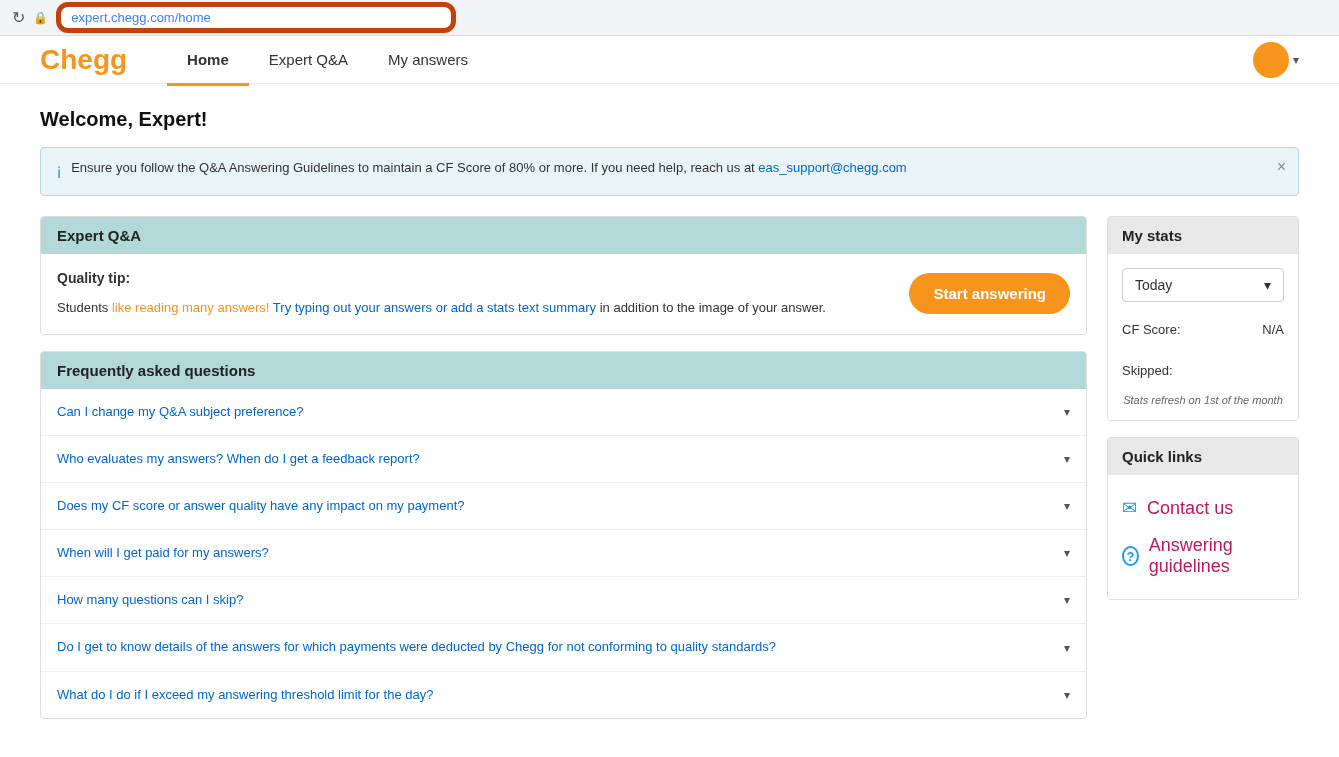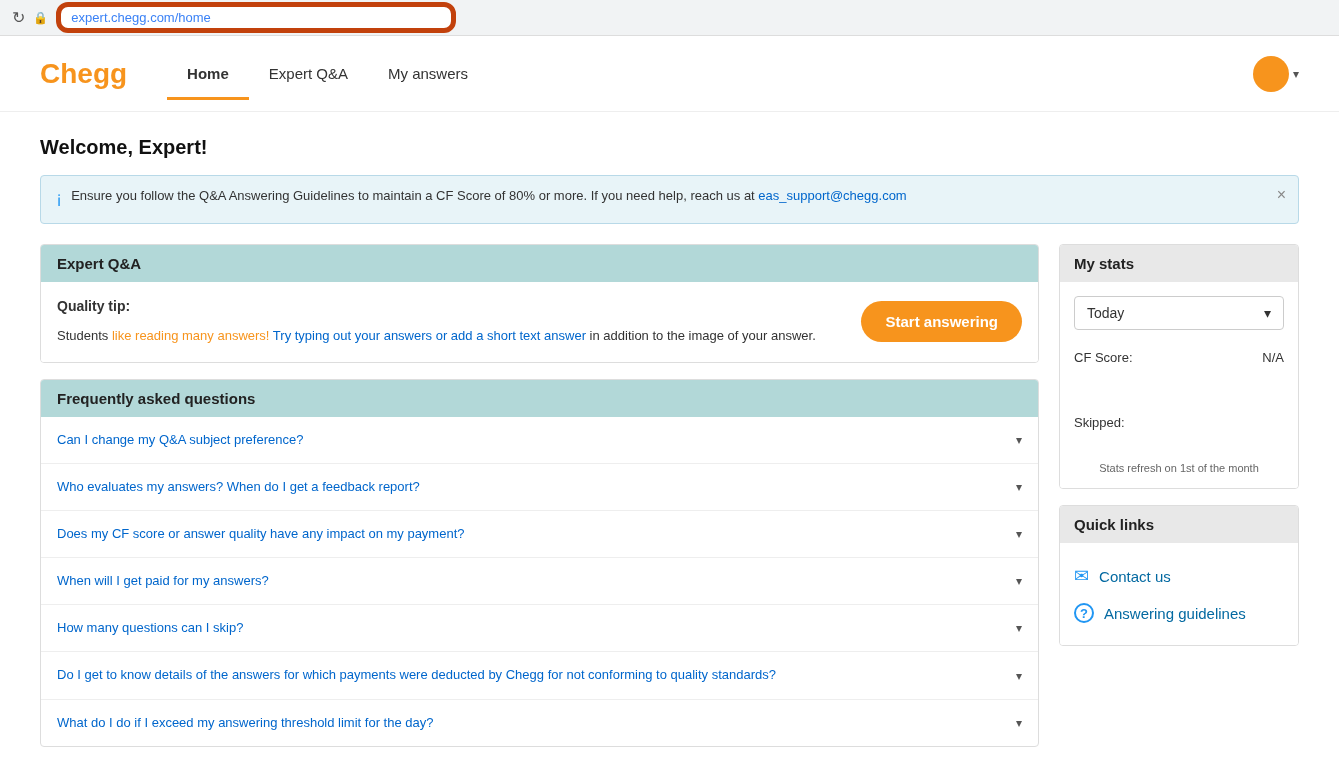--- a/index.html
+++ b/index.html
@@ -33,21 +33,21 @@
       color: #3b82f6;
       flex: 1;
       max-width: 400px;
     }
 
     
     .nav {
       display: flex;
       align-items: center;
       padding: 0 40px;
-      height: 76px;
+      height: 48px;
       border-bottom: 1px solid #eee;
       position: relative;
     }
     .nav-logo {
       font-size: 28px;
       font-weight: bold;
       color: #f7941d;
       margin-right: 40px;
     }
     .nav-links {
@@ -149,21 +149,21 @@
     
     .content-layout {
       display: flex;
       gap: 20px;
       align-items: flex-start;
     }
     .content-main {
       flex: 1;
     }
     .content-sidebar {
-      width: 240px;
+      width: 192px;
       flex-shrink: 0;
     }
 
     
     .panel {
       border: 1px solid #ddd;
       border-radius: 4px;
       margin-bottom: 16px;
       overflow: hidden;
     }
@@ -279,38 +279,39 @@
       align-items: center;
       padding: 6px 0;
       font-size: 13px;
     }
     .stats-label { color: #333; }
     .stats-value { color: #333; font-weight: 500; }
     .stats-note {
       font-size: 11px;
       color: #666;
       text-align: center;
-      margin-top: 26px;
+      margin-top: 10px;
+      font-style: italic;
     }
 
     
     .quick-link-item {
       display: flex;
       align-items: center;
       gap: 10px;
       padding: 8px 0;
       cursor: pointer;
     }
     .quick-link-icon {
       color: #2196F3;
       font-size: 18px;
     }
     .quick-link-text {
-      color: #0369a1;
-      font-size: 15px;
+      color: #be185d;
+      font-size: 18px;
       font-weight: 500;
     }
     .quick-link-item + .quick-link-item {
       border-top: none;
     }
   </style>
 </head>
 <body>
 
 <div class="browser-bar">
@@ -347,21 +348,21 @@
 
     <div class="content-main">
 
       <div class="panel">
         <div class="panel-header">Expert Q&amp;A</div>
         <div class="panel-body">
           <div class="quality-tip">
             <div class="quality-tip-text">
               <div class="quality-tip-label">Quality tip:</div>
               <div class="quality-tip-desc">
-                Students <span class="highlight-orange">like reading many answers!</span> <span class="highlight-blue">Try typing out your answers or add a short text answer</span> in addition to the image of your answer.
+                Students <span class="highlight-orange">like reading many answers!</span> <span class="highlight-blue">Try typing out your answers or add a stats text summary</span> in addition to the image of your answer.
               </div>
             </div>
             <button class="start-btn">Start answering</button>
           </div>
         </div>
       </div>
 
       <div class="panel">
         <div class="panel-header">Frequently asked questions</div>
         <div>
@@ -404,21 +405,21 @@
         <div class="sidebar-panel-header">My stats</div>
         <div class="sidebar-panel-body">
           <div class="stats-dropdown">
             <span>Today</span>
             <span>▾</span>
           </div>
           <div class="stats-row">
             <span class="stats-label">CF Score:</span>
             <span class="stats-value">N/A</span>
           </div>
-          <div class="stats-row" style="margin-top:38px;">
+          <div class="stats-row" style="margin-top:14px;">
             <span class="stats-label">Skipped:</span>
           </div>
           <div class="stats-note">Stats refresh on 1st of the month</div>
         </div>
       </div>
 
       <div class="sidebar-panel">
         <div class="sidebar-panel-header">Quick links</div>
         <div class="sidebar-panel-body">
           <div class="quick-link-item">

